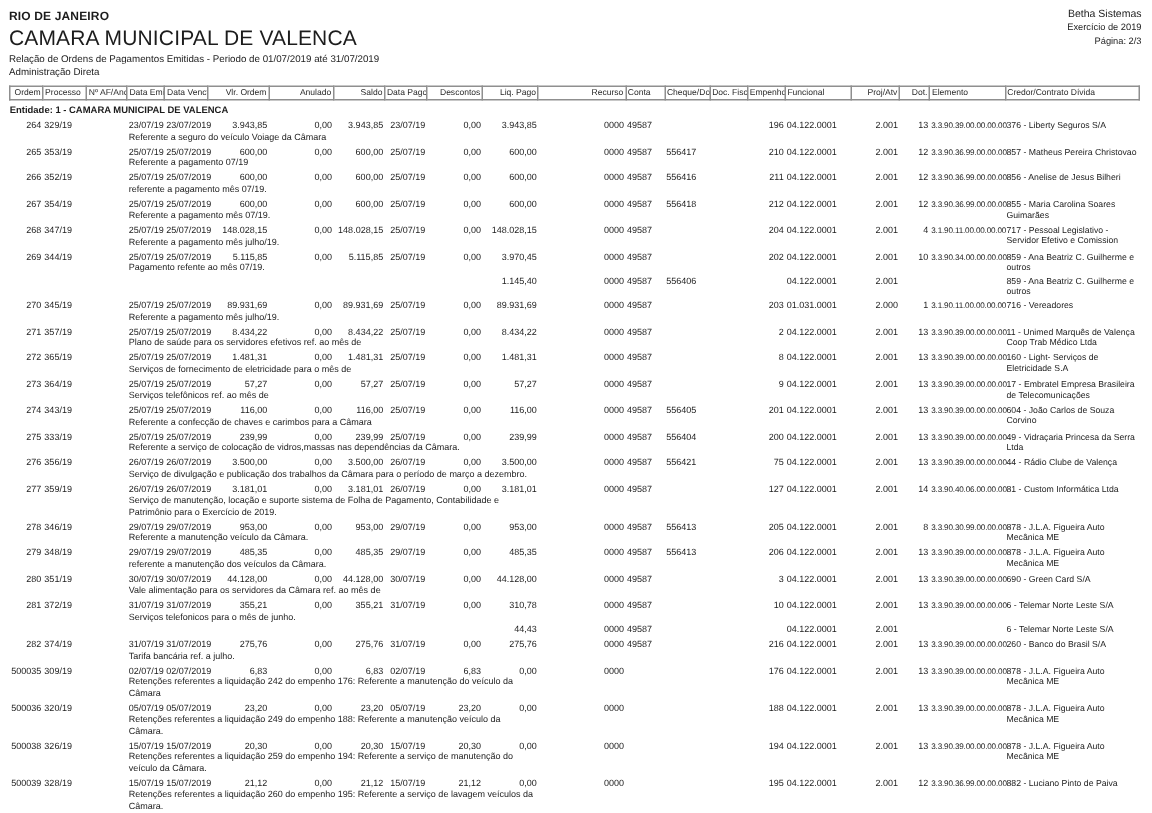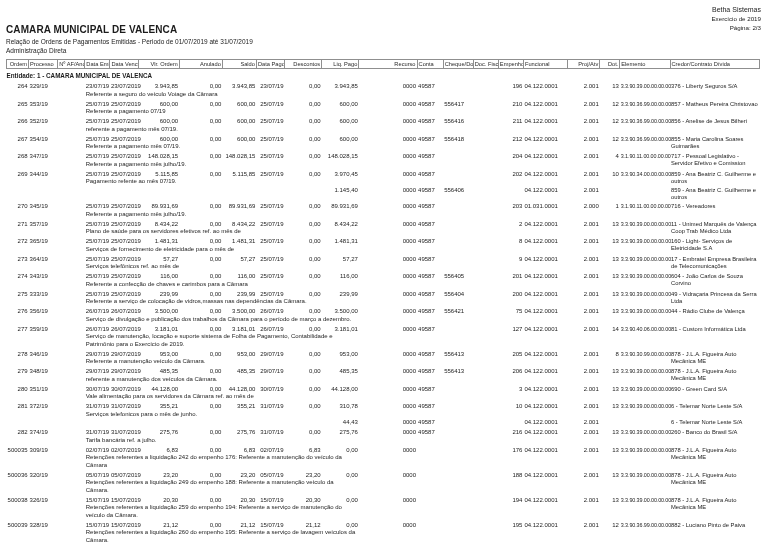--- a/index.html
+++ b/index.html
@@ -1,20 +1,20 @@
 <!DOCTYPE html>
 <html><head>
 <meta charset="utf-8">
 <style>
   html,body{margin:0;padding:0;background:#ffffff;}
   body{width:768px;height:542px;overflow:hidden;font-family:"Liberation Sans",sans-serif;color:#1c1c1c;}
   .page{padding:6px 7px 0 6px;}
   .doc-header{display:flex;justify-content:space-between;align-items:flex-start;margin-bottom:5px;}
   .h-left .state{font-size:8px;font-weight:bold;letter-spacing:.1px;}
-  .h-left .entity-name{font-size:10px;font-weight:bold;margin-top:18px;letter-spacing:.1px;}
+  .h-left .entity-name{font-size:14px;font-weight:normal;margin-top:2px;letter-spacing:.1px;}
   .h-left .report-title{font-size:6.5px;margin-top:3px;}
   .h-left .admin-type{font-size:6.5px;margin-top:2px;}
   .h-right{text-align:right;}
   .h-right .vendor{font-size:7px;}
   .h-right .exercise{font-size:6.2px;margin-top:2px;}
   .h-right .page-num{font-size:6.2px;margin-top:2px;}
   table.report{border-collapse:collapse;table-layout:fixed;width:754px;}
   th{border:1px solid #8f8f8f;font-weight:normal;font-size:5.7px;padding:1px 1px;white-space:nowrap;overflow:hidden;color:#2a2a2a;}
   td{font-size:6px;line-height:1.25;padding:0 1px;vertical-align:top;overflow:visible;}
   tr.order-row td{padding-top:2.5px;}
@@ -25,20 +25,21 @@
   .elem{font-size:5.4px;letter-spacing:-.1px;white-space:nowrap;}
   .credor{font-size:5.8px;line-height:1.2;}
   .entity td{font-weight:bold;font-size:6.3px;padding:3px 0 1px 0;}
 </style>
 </head>
 <body>
 
 <div class="page">
   <div class="doc-header">
     <div class="h-left">
+      <div class="state">RIO DE JANEIRO</div>
       <div class="entity-name">CAMARA MUNICIPAL DE VALENCA</div>
       <div class="report-title">Relação de Ordens de Pagamentos Emitidas - Periodo de 01/07/2019 até 31/07/2019</div>
       <div class="admin-type">Administração Direta</div>
     </div>
     <div class="h-right">
       <div class="vendor">Betha Sistemas</div>
       <div class="exercise">Exercício de 2019</div>
       <div class="page-num">Página: 2/3</div>
     </div>
   </div>

